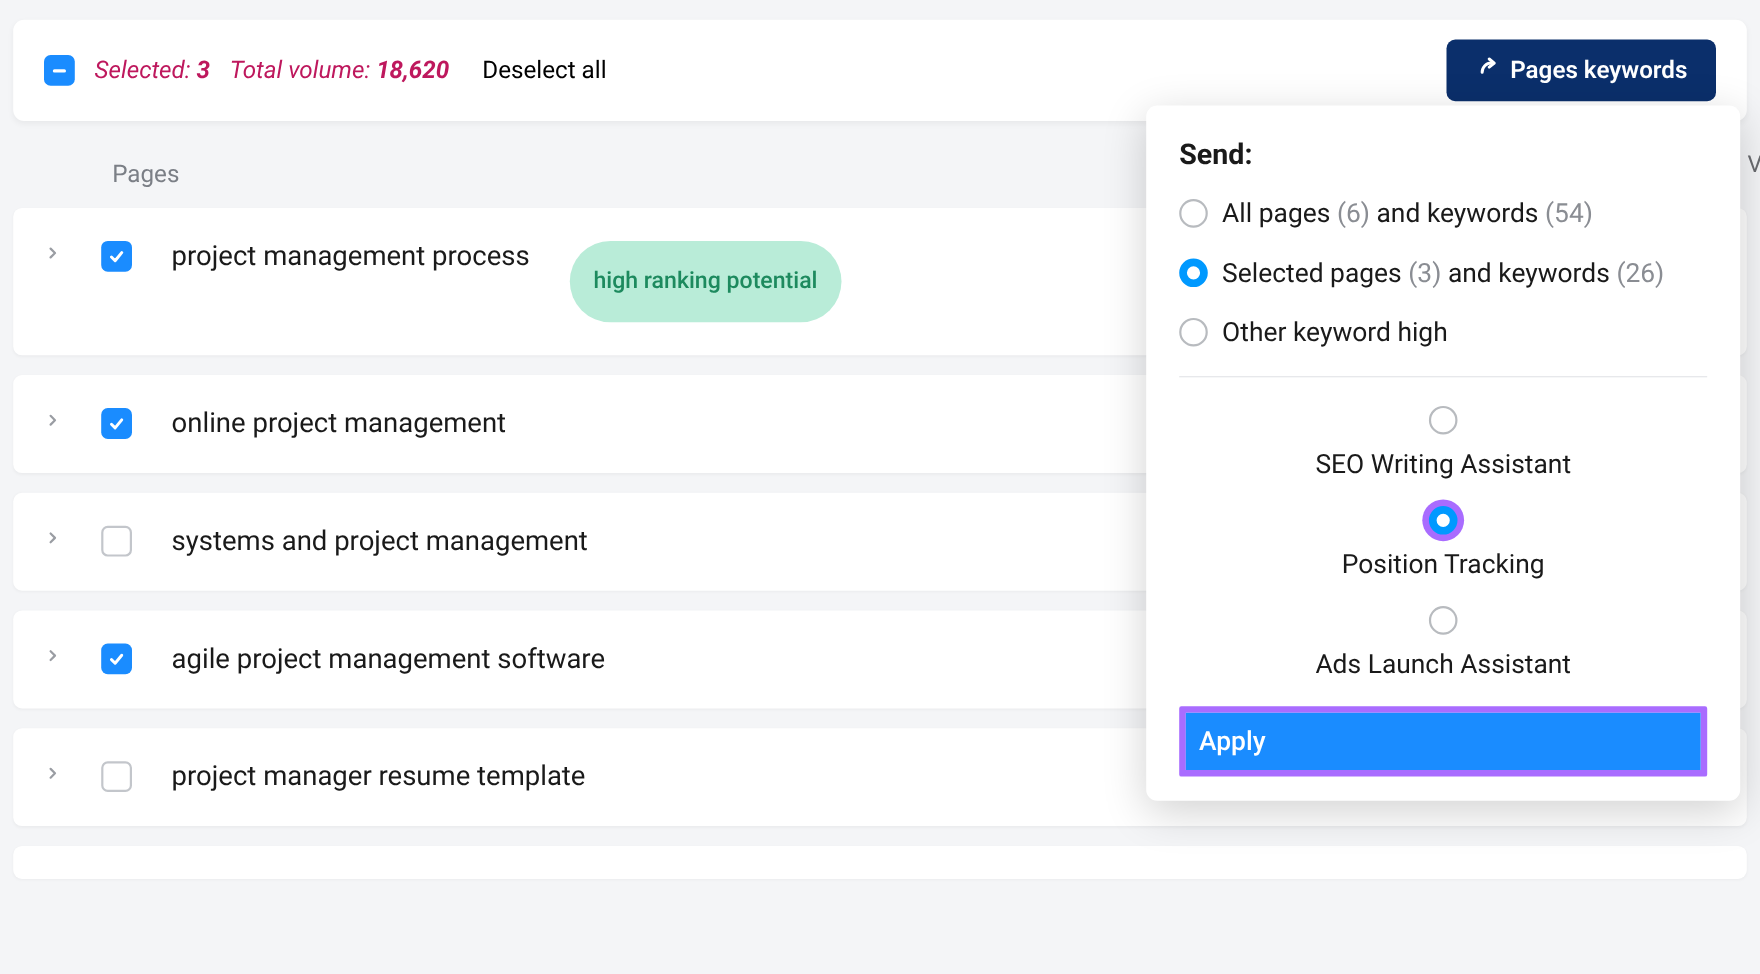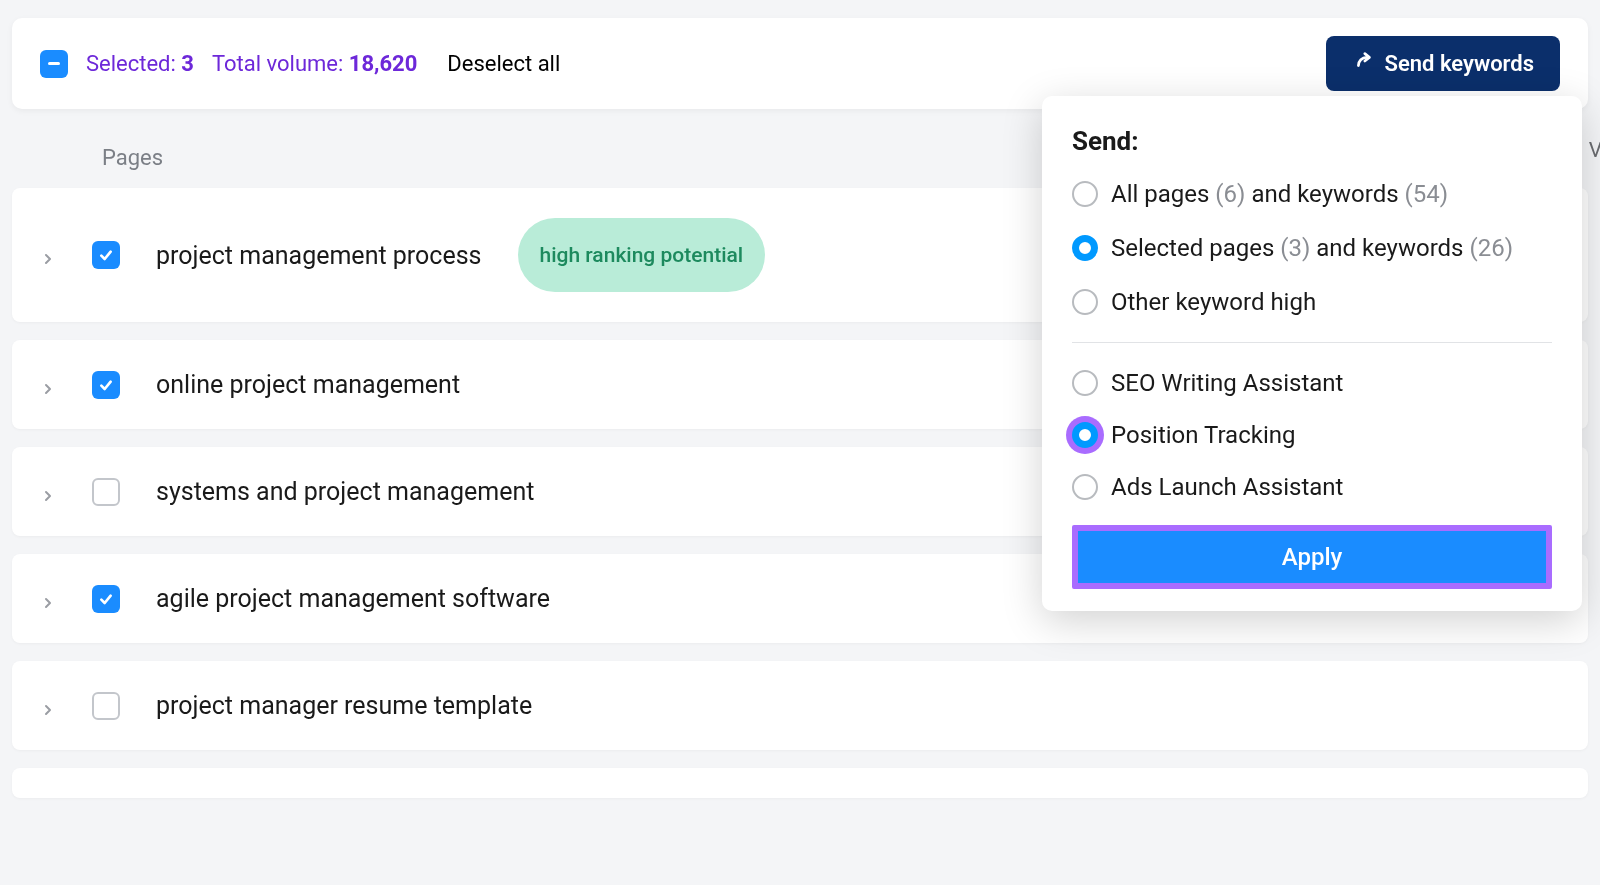--- a/index.html
+++ b/index.html
@@ -36,21 +36,21 @@
       justify-content: center;
       cursor: pointer;
     }
     .master-checkbox::after {
       content: "";
       width: 12px;
       height: 3px;
       background: #fff;
       border-radius: 2px;
     }
-    .sel-text { color: #6d28d9; }
+    .sel-text { color: #be185d; font-style: italic; }
     .sel-text .bold { font-weight: 700; }
     .deselect {
       color: #000000;
       font-size: 22px;
       margin-left: 12px;
       cursor: pointer;
     }
     .spacer { flex: 1; }
     .send-btn {
       background: #0b2f6b;
@@ -73,21 +73,20 @@
       font-size: 22px;
     }
 
     
     .page-row {
       background: #fff;
       border-radius: 8px;
       padding: 30px 28px;
       margin-bottom: 18px;
       display: flex;
-      align-items: center;
       gap: 36px;
       box-shadow: 0 1px 3px rgba(0,0,0,0.04);
     }
     .chevron {
       width: 16px;
       height: 16px;
       cursor: pointer;
     }
     .chevron svg { width: 16px; height: 16px; stroke: #9a9da3; }
     .row-checkbox {
@@ -132,21 +131,21 @@
       margin-left: 44px;
     }
     .panel h3 { font-size: 26px; font-weight: 700; margin-bottom: 24px; }
     .option-row {
       display: flex;
       align-items: center;
       gap: 13px;
       margin-bottom: 26px;
       cursor: pointer;
     }
-    .option-row.tight { margin-bottom: 24px; }
+    .option-row.tight { margin-bottom: 24px; flex-direction: column; }
     .radio {
       width: 26px;
       height: 26px;
       border-radius: 50%;
       border: 2px solid #b8bbbf;
       flex-shrink: 0;
       position: relative;
     }
     .radio.selected-blue {
       border: 7px solid #0099ff;
@@ -163,22 +162,21 @@
       margin: 8px 0 26px 0;
     }
     .apply-wrap {
       border: 6px solid #a96cff;
       border-radius: 2px;
       margin-top: 8px;
     }
     .apply-btn {
       background: #1a8cff;
       color: #fff;
-      text-align: center;
-      padding: 12px 2px;
+      padding: 12px 12px;
       font-size: 24px;
       font-weight: 500;
       cursor: pointer;
     }
 
     
     .peek {
       position: absolute;
       right: -2px;
       top: 138px;
@@ -201,21 +199,21 @@
   </span>
   <span class="deselect">Deselect all</span>
   <div class="spacer"></div>
   <div class="send-btn">
     <span>
       <svg viewBox="0 0 24 24" fill="none" stroke="#fff" stroke-width="3" stroke-linecap="round" stroke-linejoin="round">
           <path d="M7 17c0-5 4-9 9-9h2"></path>
           <path d="M14 4l5 4-5 4"></path>
         </svg>
     </span>
-    <span>Send keywords</span>
+    <span>Pages keywords</span>
   </div>
 </div>
 
 <div class="pages-header">Pages</div>
 
 <div id="pages-container">
     <div class="page-row">
       <span class="chevron"><svg viewBox="0 0 24 24" fill="none" stroke-width="3" stroke-linecap="round" stroke-linejoin="round">
           <polyline points="9 6 15 12 9 18"></polyline>
         </svg></span>

